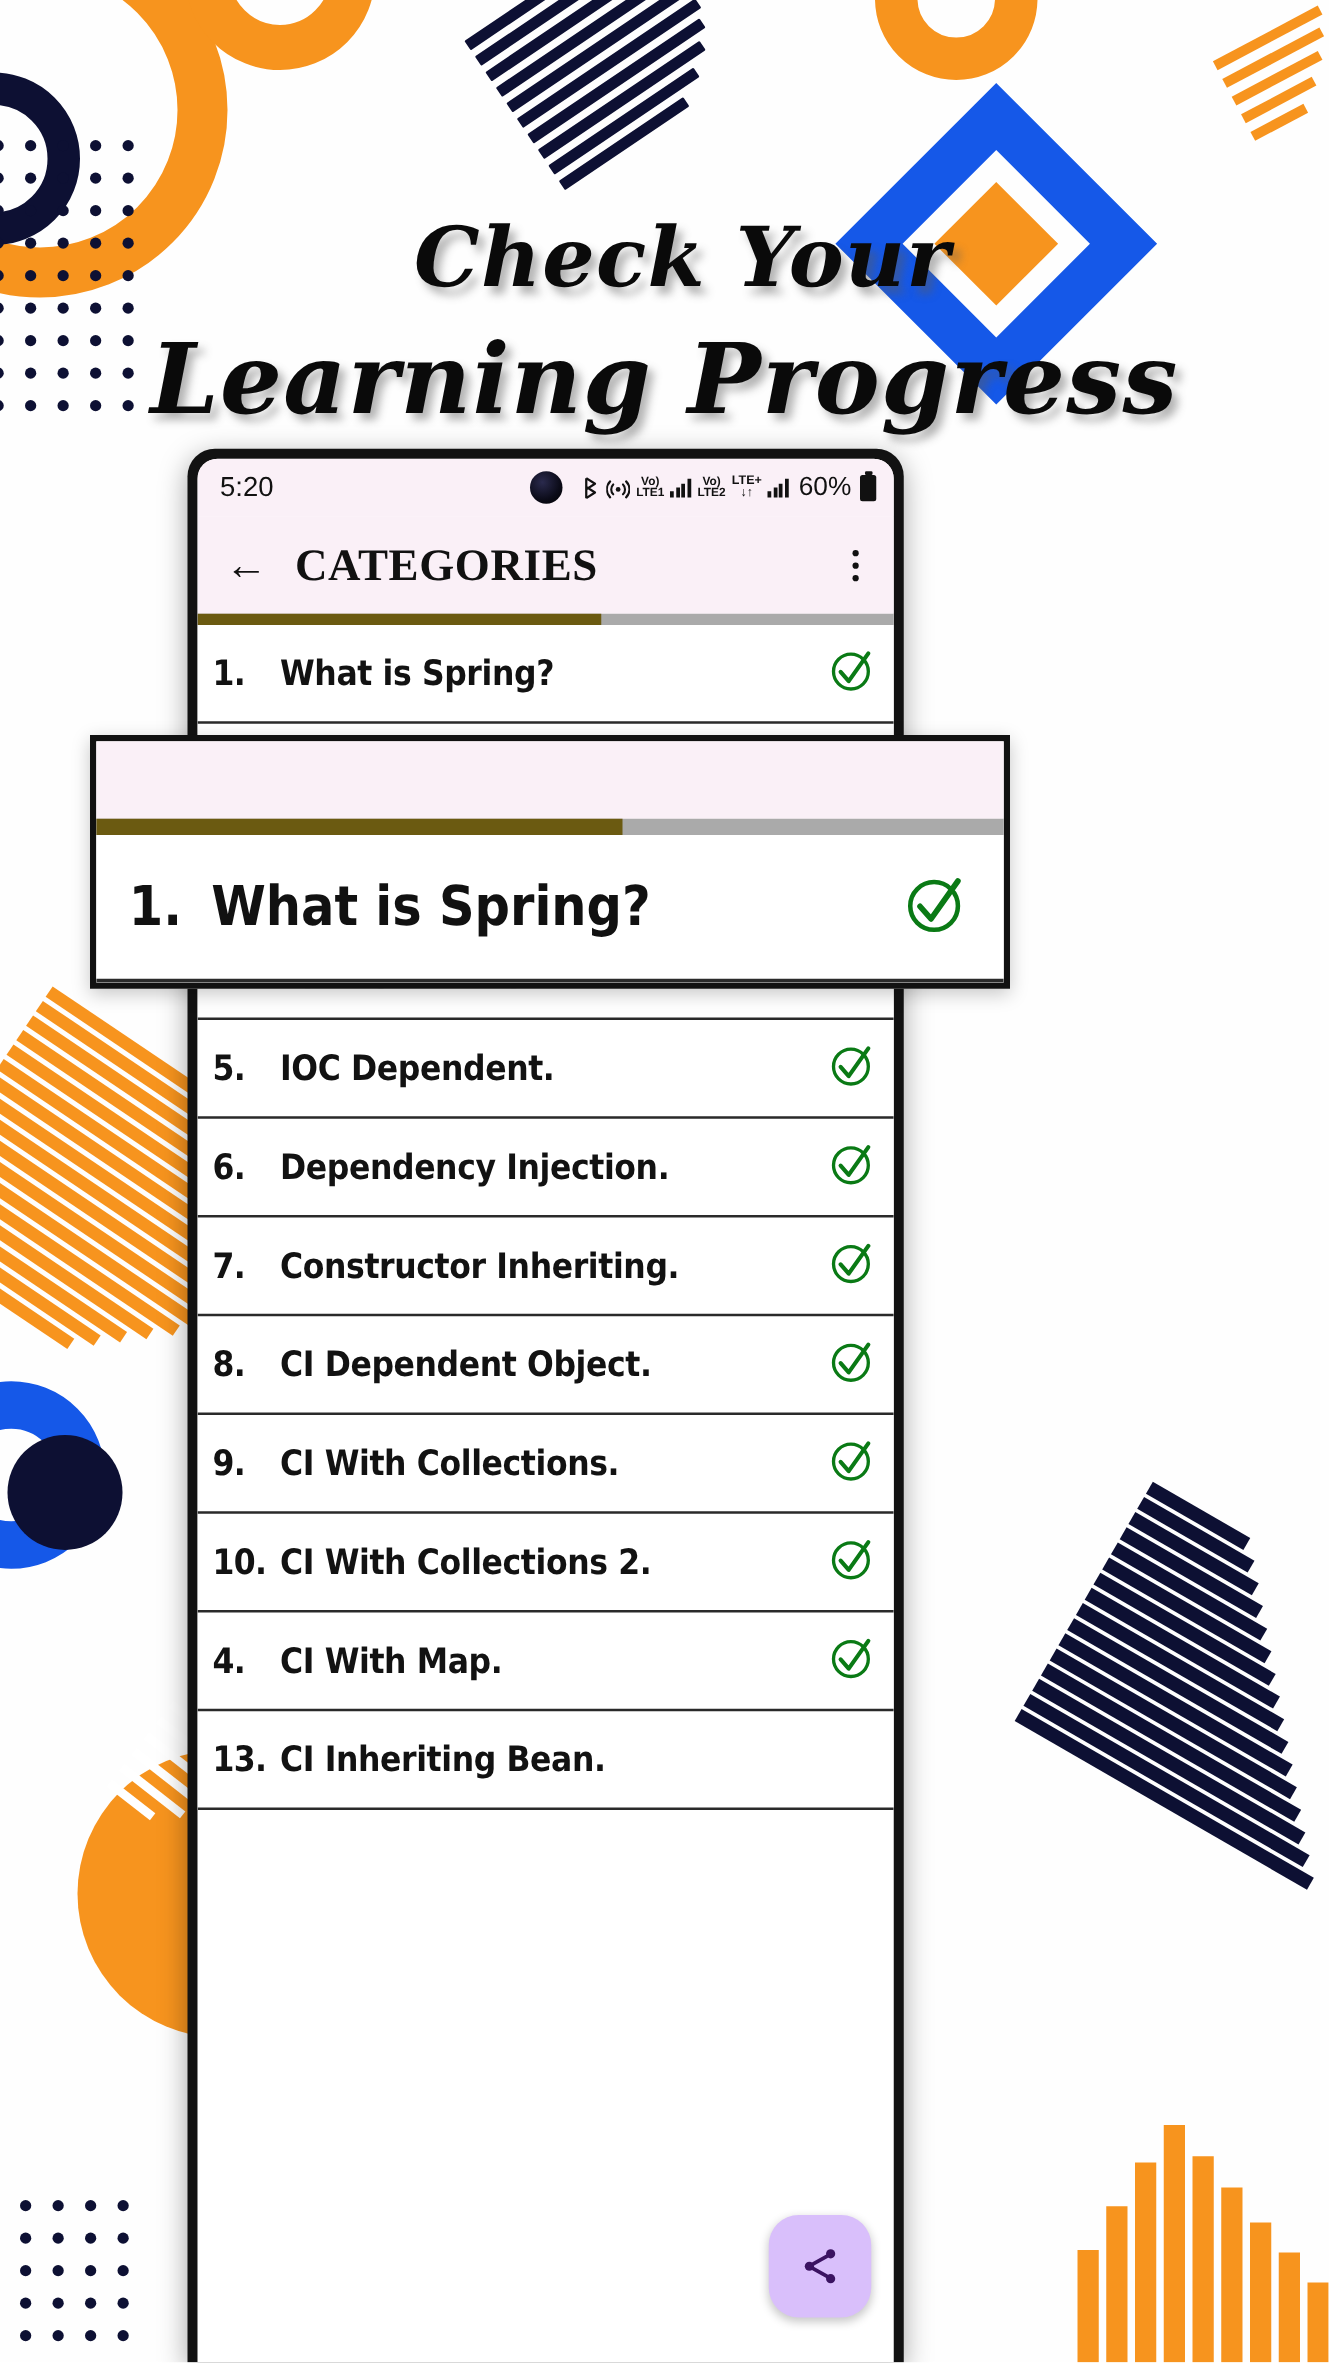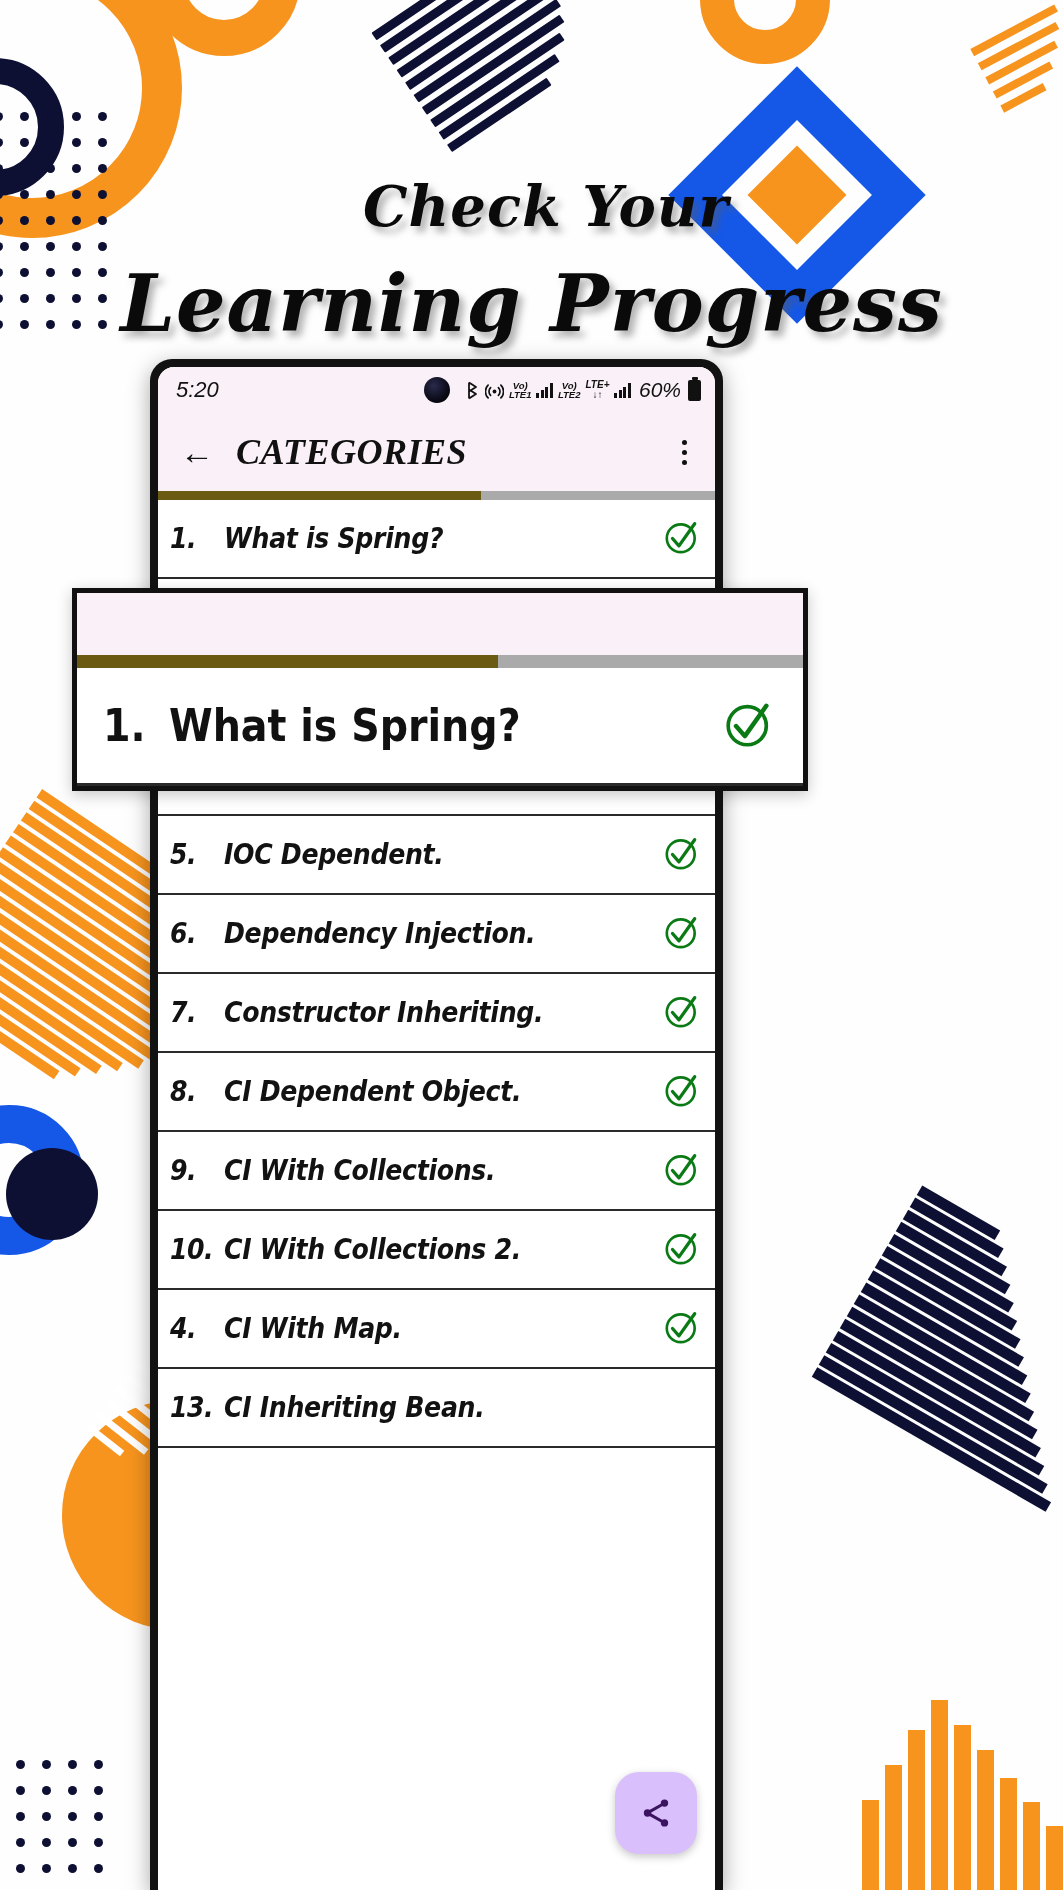--- a/index.html
+++ b/index.html
@@ -185,21 +185,21 @@
     text-align: center;
     font-family: "DejaVu Serif", serif;
     font-style: italic;
     font-weight: 700;
     color: #0a0a0a;
     z-index: 6;
     pointer-events: none;
   }
   .headline .l1 {
     display: block;
-    font-size: 56px;
+    font-size: 66px;
     line-height: 96px;
     letter-spacing: 1px;
     text-shadow: 5px 6px 7px rgba(90,90,90,0.45);
     padding-left: 29px;
   }
   .headline .l2 {
     display: block;
     font-size: 78px;
     line-height: 100px;
     letter-spacing: 1px;
@@ -209,21 +209,20 @@
   
   .phone {
     position: absolute;
     left: 150px; top: 359px;
     width: 573px; height: 1531px;
     background: #121212;
     border-radius: 22px 22px 0 0;
     padding: 8px 8px 0 8px;
     box-shadow: 0 6px 22px rgba(0,0,0,0.35);
     z-index: 4;
-    font-style: italic;
   }
   .screen {
     position: relative;
     width: 100%; height: 100%;
     background: #ffffff;
     border-radius: 16px 16px 0 0;
     overflow: hidden;
   }
 
   

